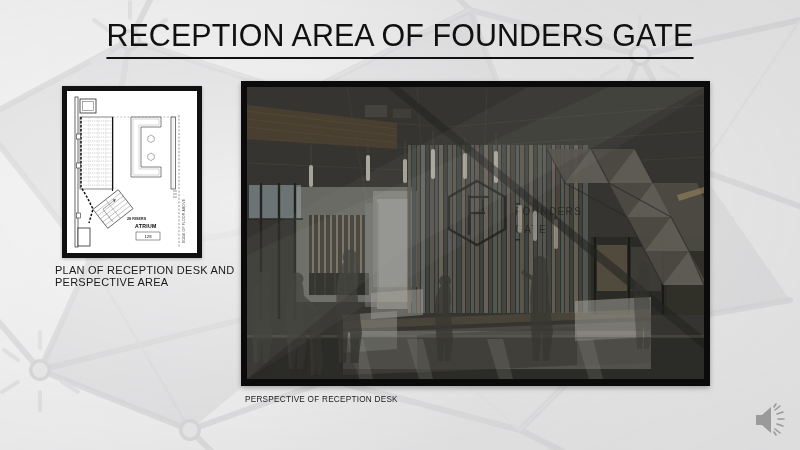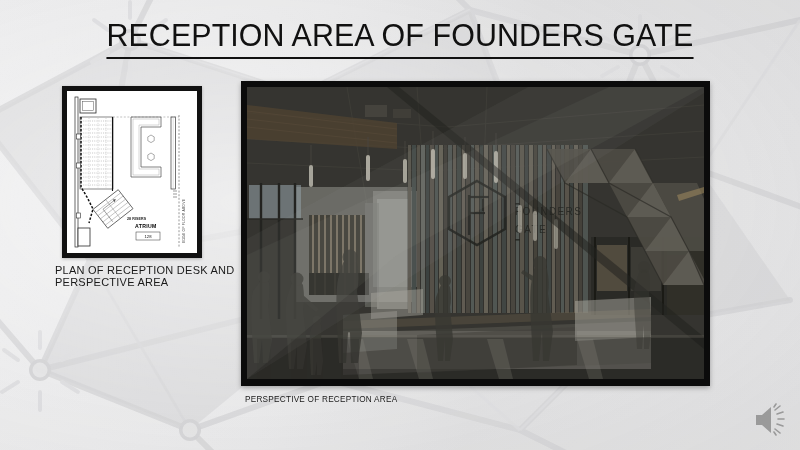--- a/index.html
+++ b/index.html
@@ -629,21 +629,21 @@
           <path d="M0 168 L457 -44 L457 6 L0 292 Z" fill="#e9ece9" opacity="0.05"></path>
 
           <rect x="0" y="0" width="457" height="292" fill="#1a1d18" opacity="0.22"></rect>
           <rect x="0" y="0" width="457" height="292" fill="#5b6a63" opacity="0.07"></rect>
         </g>
       </svg>
 
     </div>
   </div>
 
-  <div class="render-caption">PERSPECTIVE OF RECEPTION AREA</div>
+  <div class="render-caption">PERSPECTIVE OF RECEPTION DESK</div>
 
   <div class="audio-icon">
     <svg width="36" height="34" viewBox="0 0 36 34">
       <path d="M4 12 L10 12 L19 4 L19 30 L10 22 L4 22 Z" fill="#8d8d8d"></path>
       <g stroke="#8d8d8d" stroke-width="1.6" stroke-linecap="round">
         <line x1="23" y1="7" x2="28" y2="3"></line>
         <line x1="25" y1="11" x2="31" y2="9"></line>
         <line x1="26" y1="16" x2="32" y2="16"></line>
         <line x1="25" y1="21" x2="31" y2="23"></line>
         <line x1="23" y1="26" x2="28" y2="30"></line>

